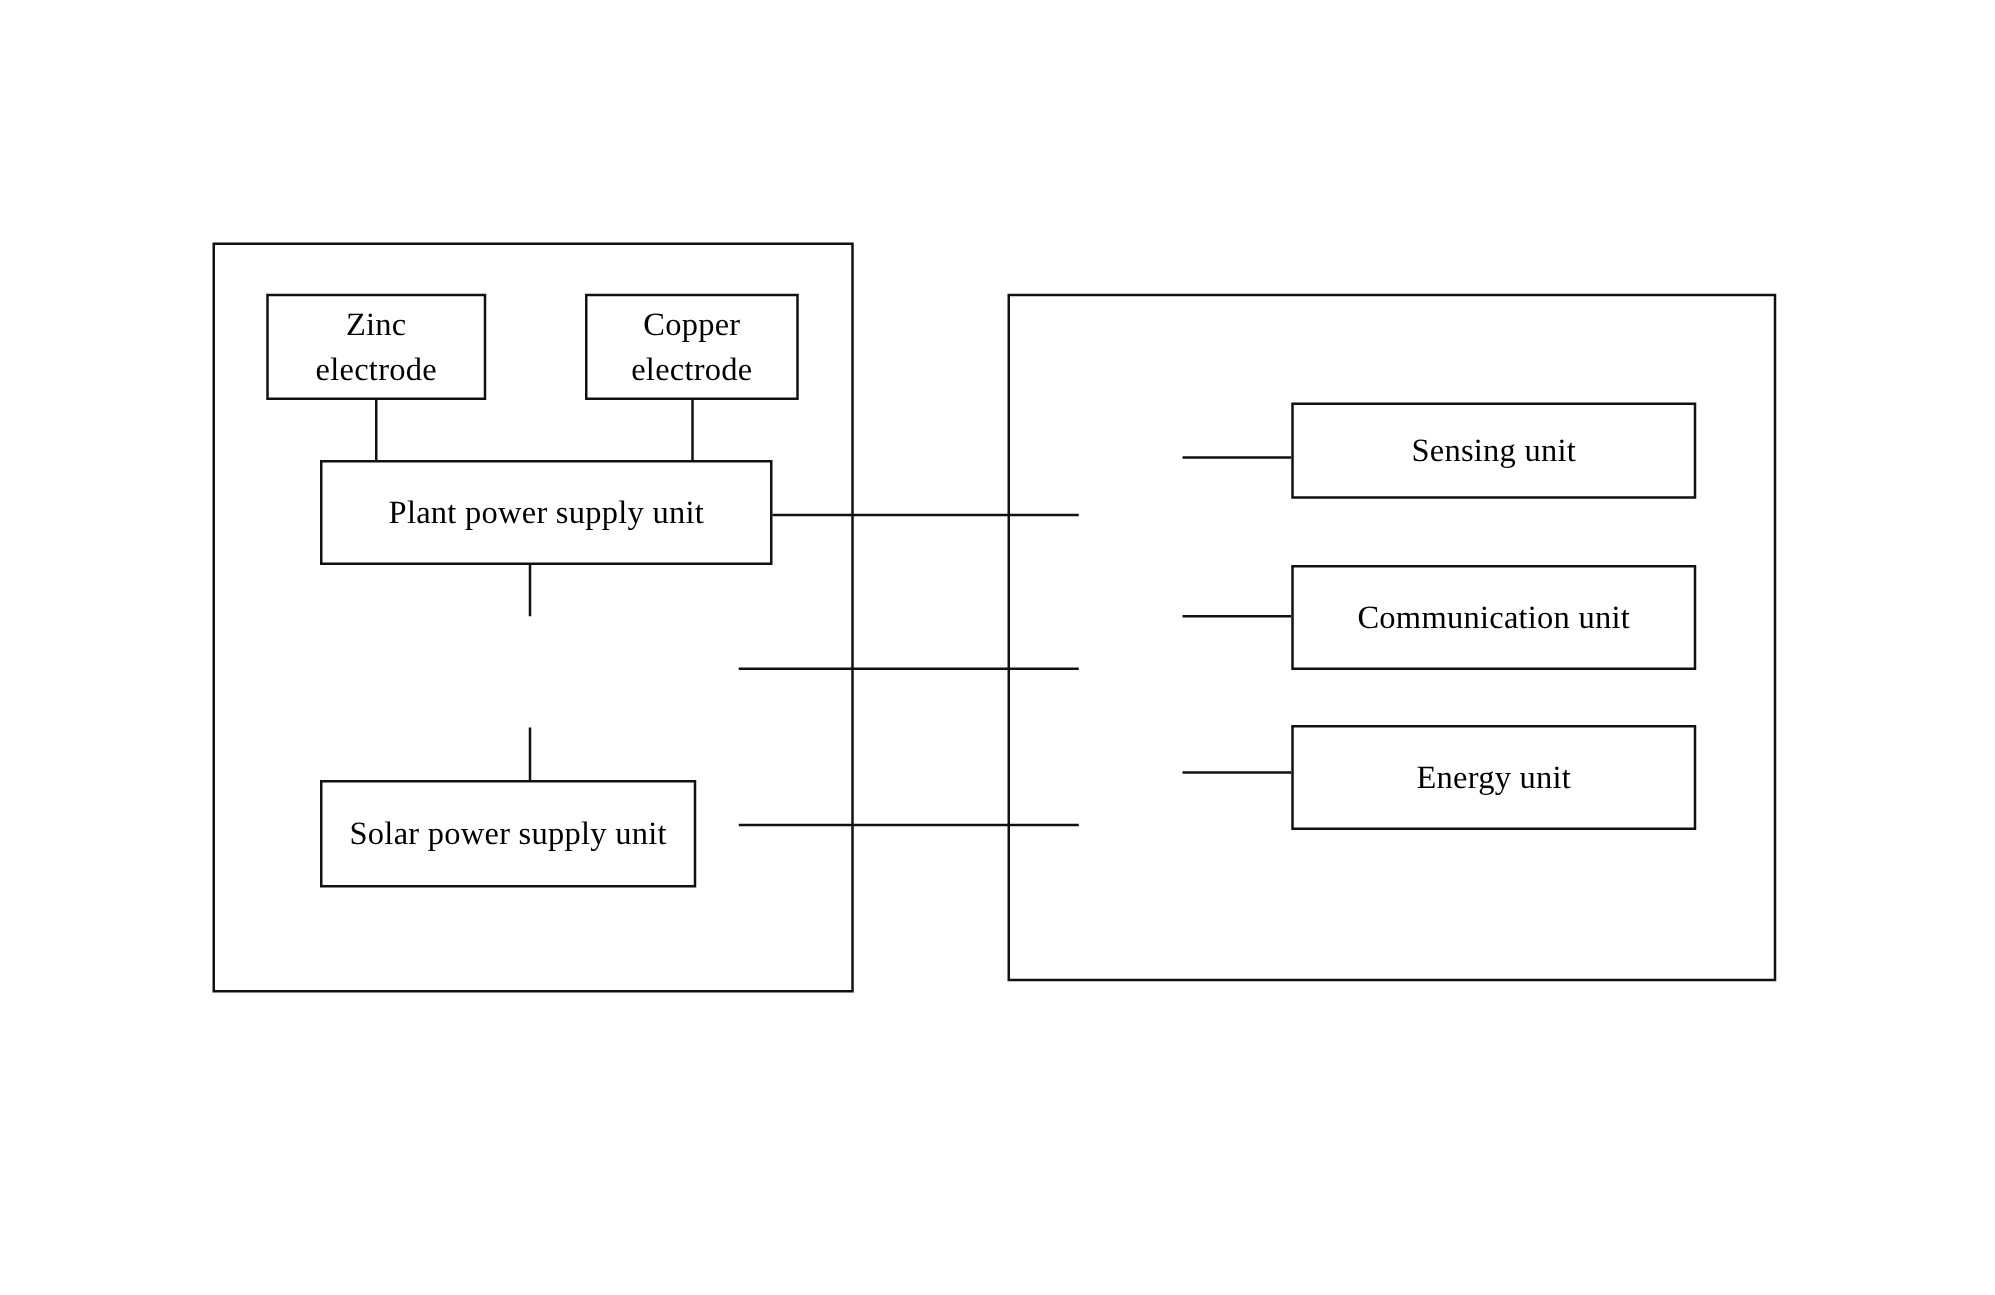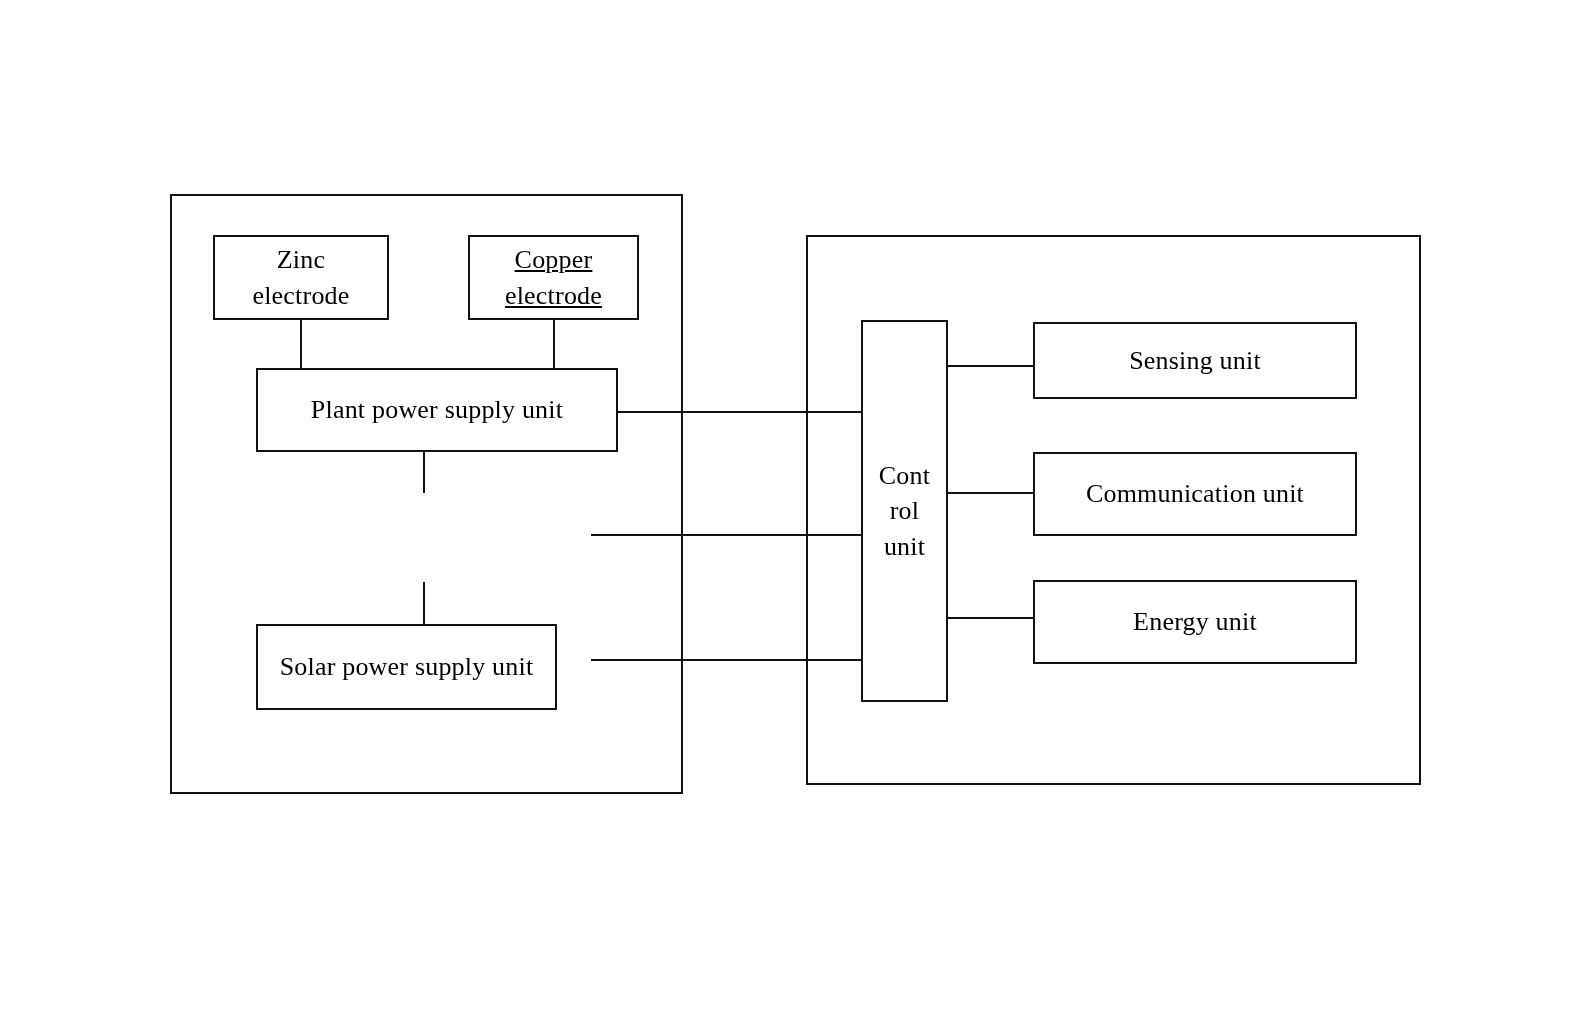--- a/index.html
+++ b/index.html
@@ -48,21 +48,21 @@
     position: absolute;
     width: 0;
     border-left: 2.5px solid #111111;
     z-index: 2;
   }
   
   #grp-plant        { left: 170px; top: 194px; width: 513px; height: 600px; }
   #grp-monitor      { left: 806px; top: 235px; width: 615px; height: 550px; }
 
   #n-zinc           { left: 213px; top: 235px; width: 176px; height: 85px; }
-  #n-copper         { left: 468px; top: 235px; width: 171px; height: 85px; text-decoration: underline; }
+  #n-copper         { left: 468px; top: 235px; width: 171px; height: 85px; }
   #n-plant-supply   { left: 256px; top: 368px; width: 362px; height: 84px; }
   #n-energy         { left: 256px; top: 492px; width: 335px; height: 90px; }
   #n-solar          { left: 256px; top: 624px; width: 301px; height: 86px; }
 
   #n-control        { left: 861px; top: 320px; width: 87px;  height: 382px; }
   #n-sensing        { left: 1033px; top: 322px; width: 324px; height: 77px; }
   #n-comm           { left: 1033px; top: 452px; width: 324px; height: 84px; }
   #n-alarm          { left: 1033px; top: 580px; width: 324px; height: 84px; }
 
   
@@ -120,27 +120,20 @@
 
   <div class="node" id="n-plant-supply">
     <span>Plant power supply unit</span>
   </div>
 
 
   <div class="node" id="n-solar">
     <span>Solar power supply unit</span>
   </div>
 
-  <div class="node" id="n-control">
-    <div>
-      <div>Cont</div>
-      <div>rol</div>
-      <div>unit</div>
-    </div>
-  </div>
 
   <div class="node" id="n-sensing">
     <span>Sensing unit</span>
   </div>
 
   <div class="node" id="n-comm">
     <span>Communication unit</span>
   </div>
 
   <div class="node" id="n-alarm">

